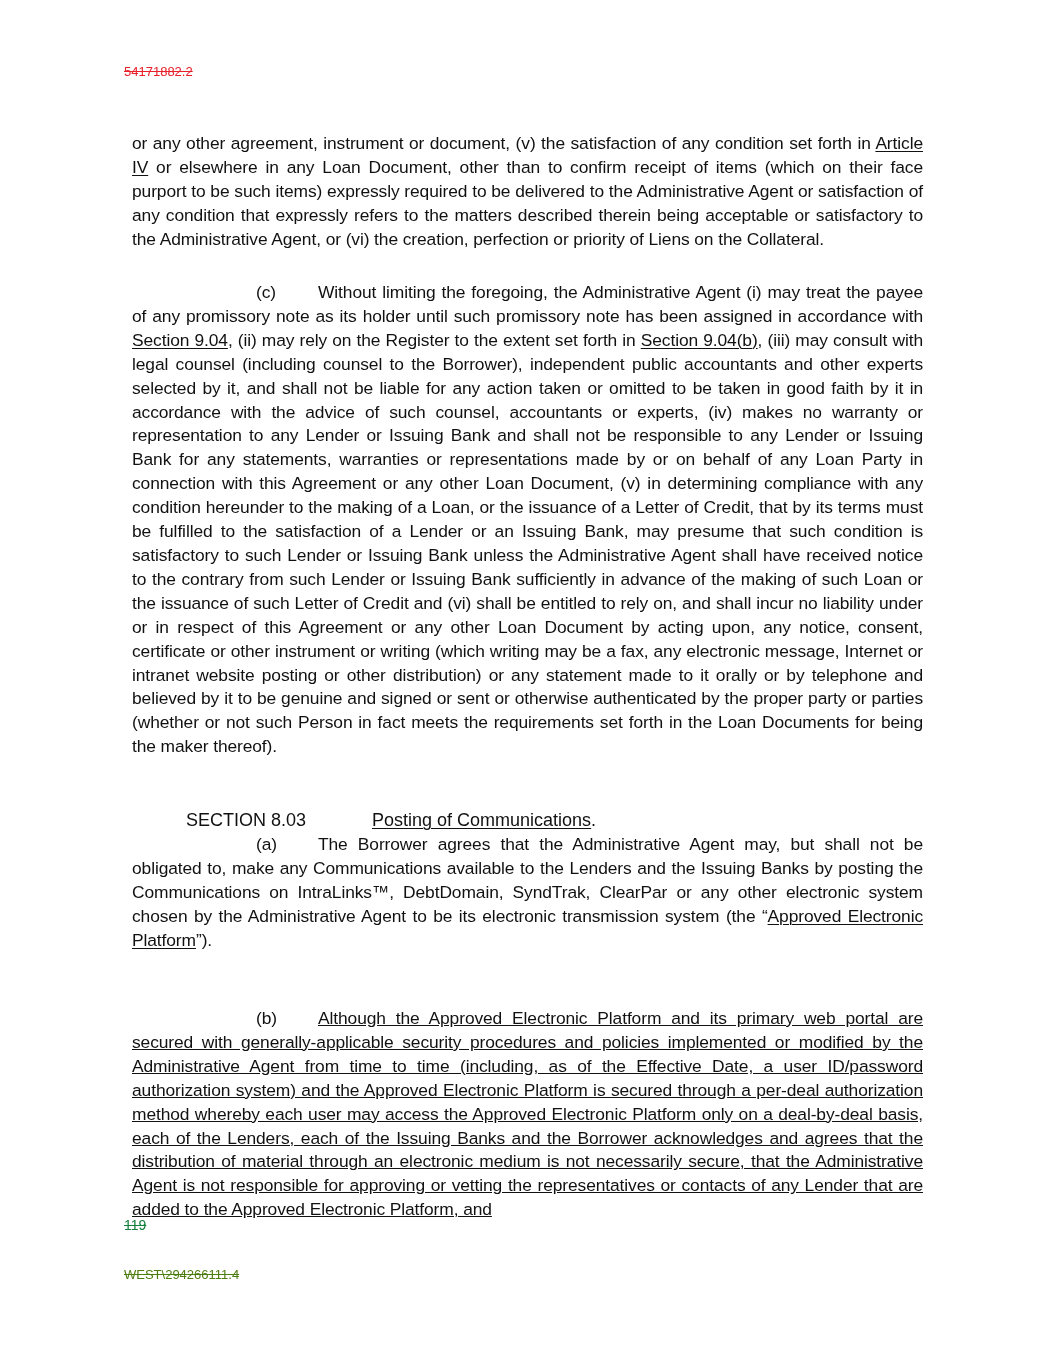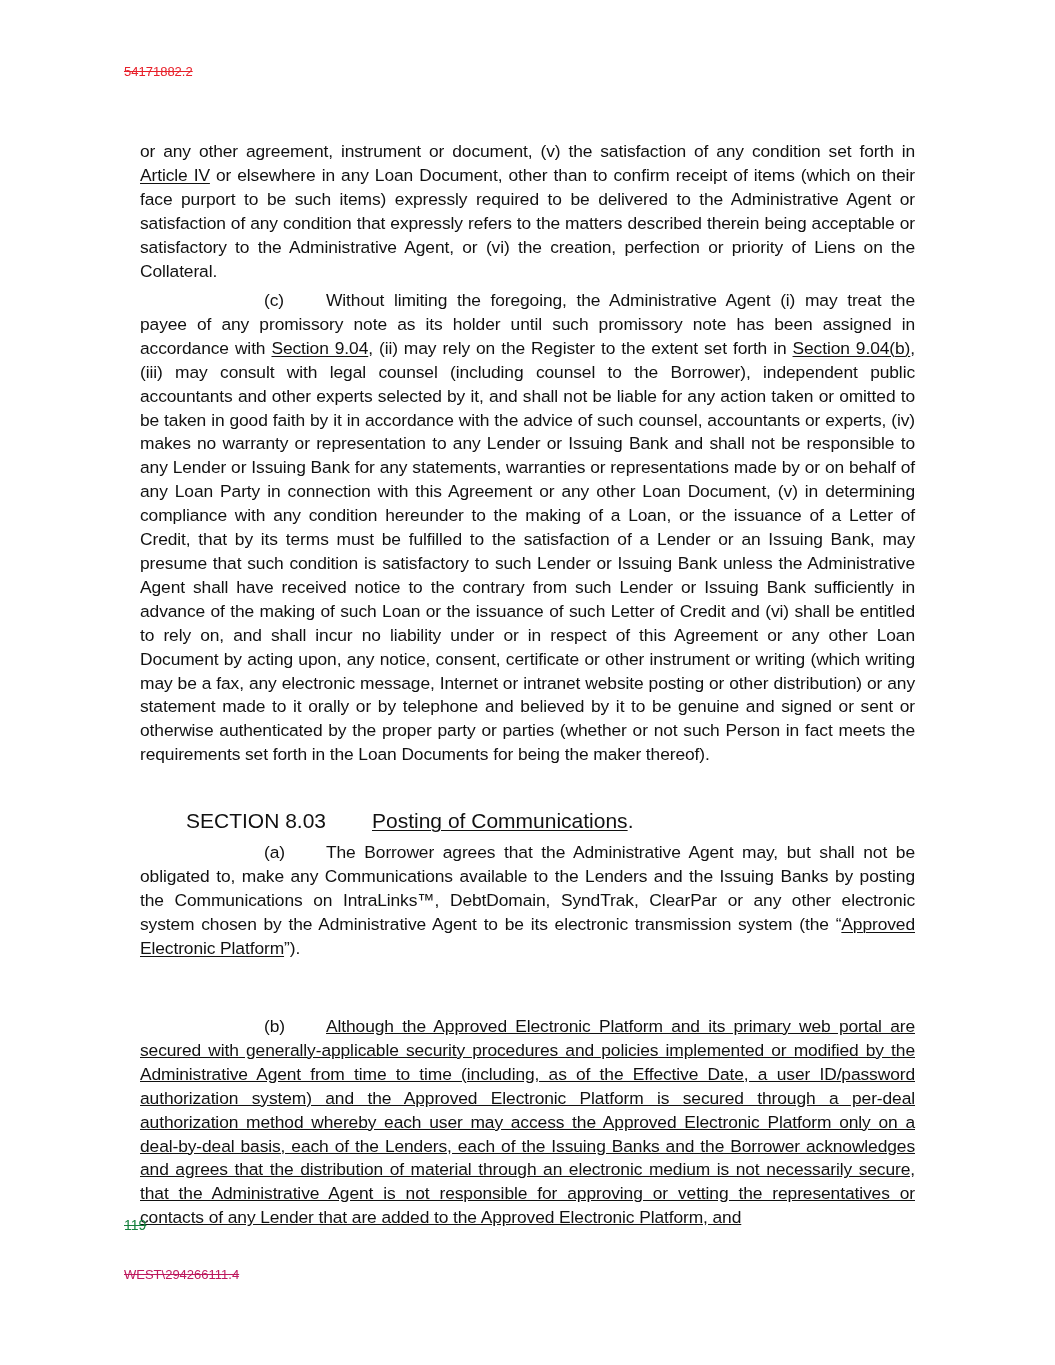--- a/index.html
+++ b/index.html
@@ -3,28 +3,28 @@
 <meta charset="utf-8">
 <style>
   html, body { margin: 0; padding: 0; background: #ffffff; }
   body { width: 1055px; height: 1365px; position: relative; overflow: hidden;
          font-family: "Liberation Sans", sans-serif; color: #111; }
   .page { position: absolute; left: 0; top: 0; width: 1055px; height: 1365px; background: #fff; }
   .docid { position: absolute; left: 124px; top: 64px; font-size: 13px; color: #e8202a;
            text-decoration: line-through; text-align: center; }
   .body-text { position: absolute; left: 124px; width: 807px; font-size: 17.4px; line-height: 23.9px;
                text-align: justify; letter-spacing: -0.1px; }
-  .body-text p { margin: 16px; }
+  .body-text p { margin: 8px; }
   .ul { text-decoration: underline; text-decoration-thickness: 1px; text-underline-offset: 2px; }
   .indent-label { display: inline-block; width: 62px; margin-left: 124px; }
-  .section-heading { position: absolute; left: 186px; top: 809px; font-size: 21px; line-height: 23.9px; }
+  .section-heading { position: absolute; left: 186px; top: 809px; font-size: 18px; line-height: 23.9px; }
   .section-heading .num { display: inline-block; width: 186px; }
   .footer-page { position: absolute; left: 124px; top: 1217px; font-size: 14px; color: #15803d;
                  text-decoration: line-through; }
-  .footer-id { position: absolute; left: 124px; top: 1267px; font-size: 13px; color: #be185d;
+  .footer-id { position: absolute; left: 124px; top: 1267px; font-size: 13px; color: #4d7c0f;
                text-decoration: line-through; }
 </style>
 </head>
 <body>
 
 <div class="page">
 
   <div class="docid">54171882.2</div>
 
   <div class="body-text" style="top:124px;">

